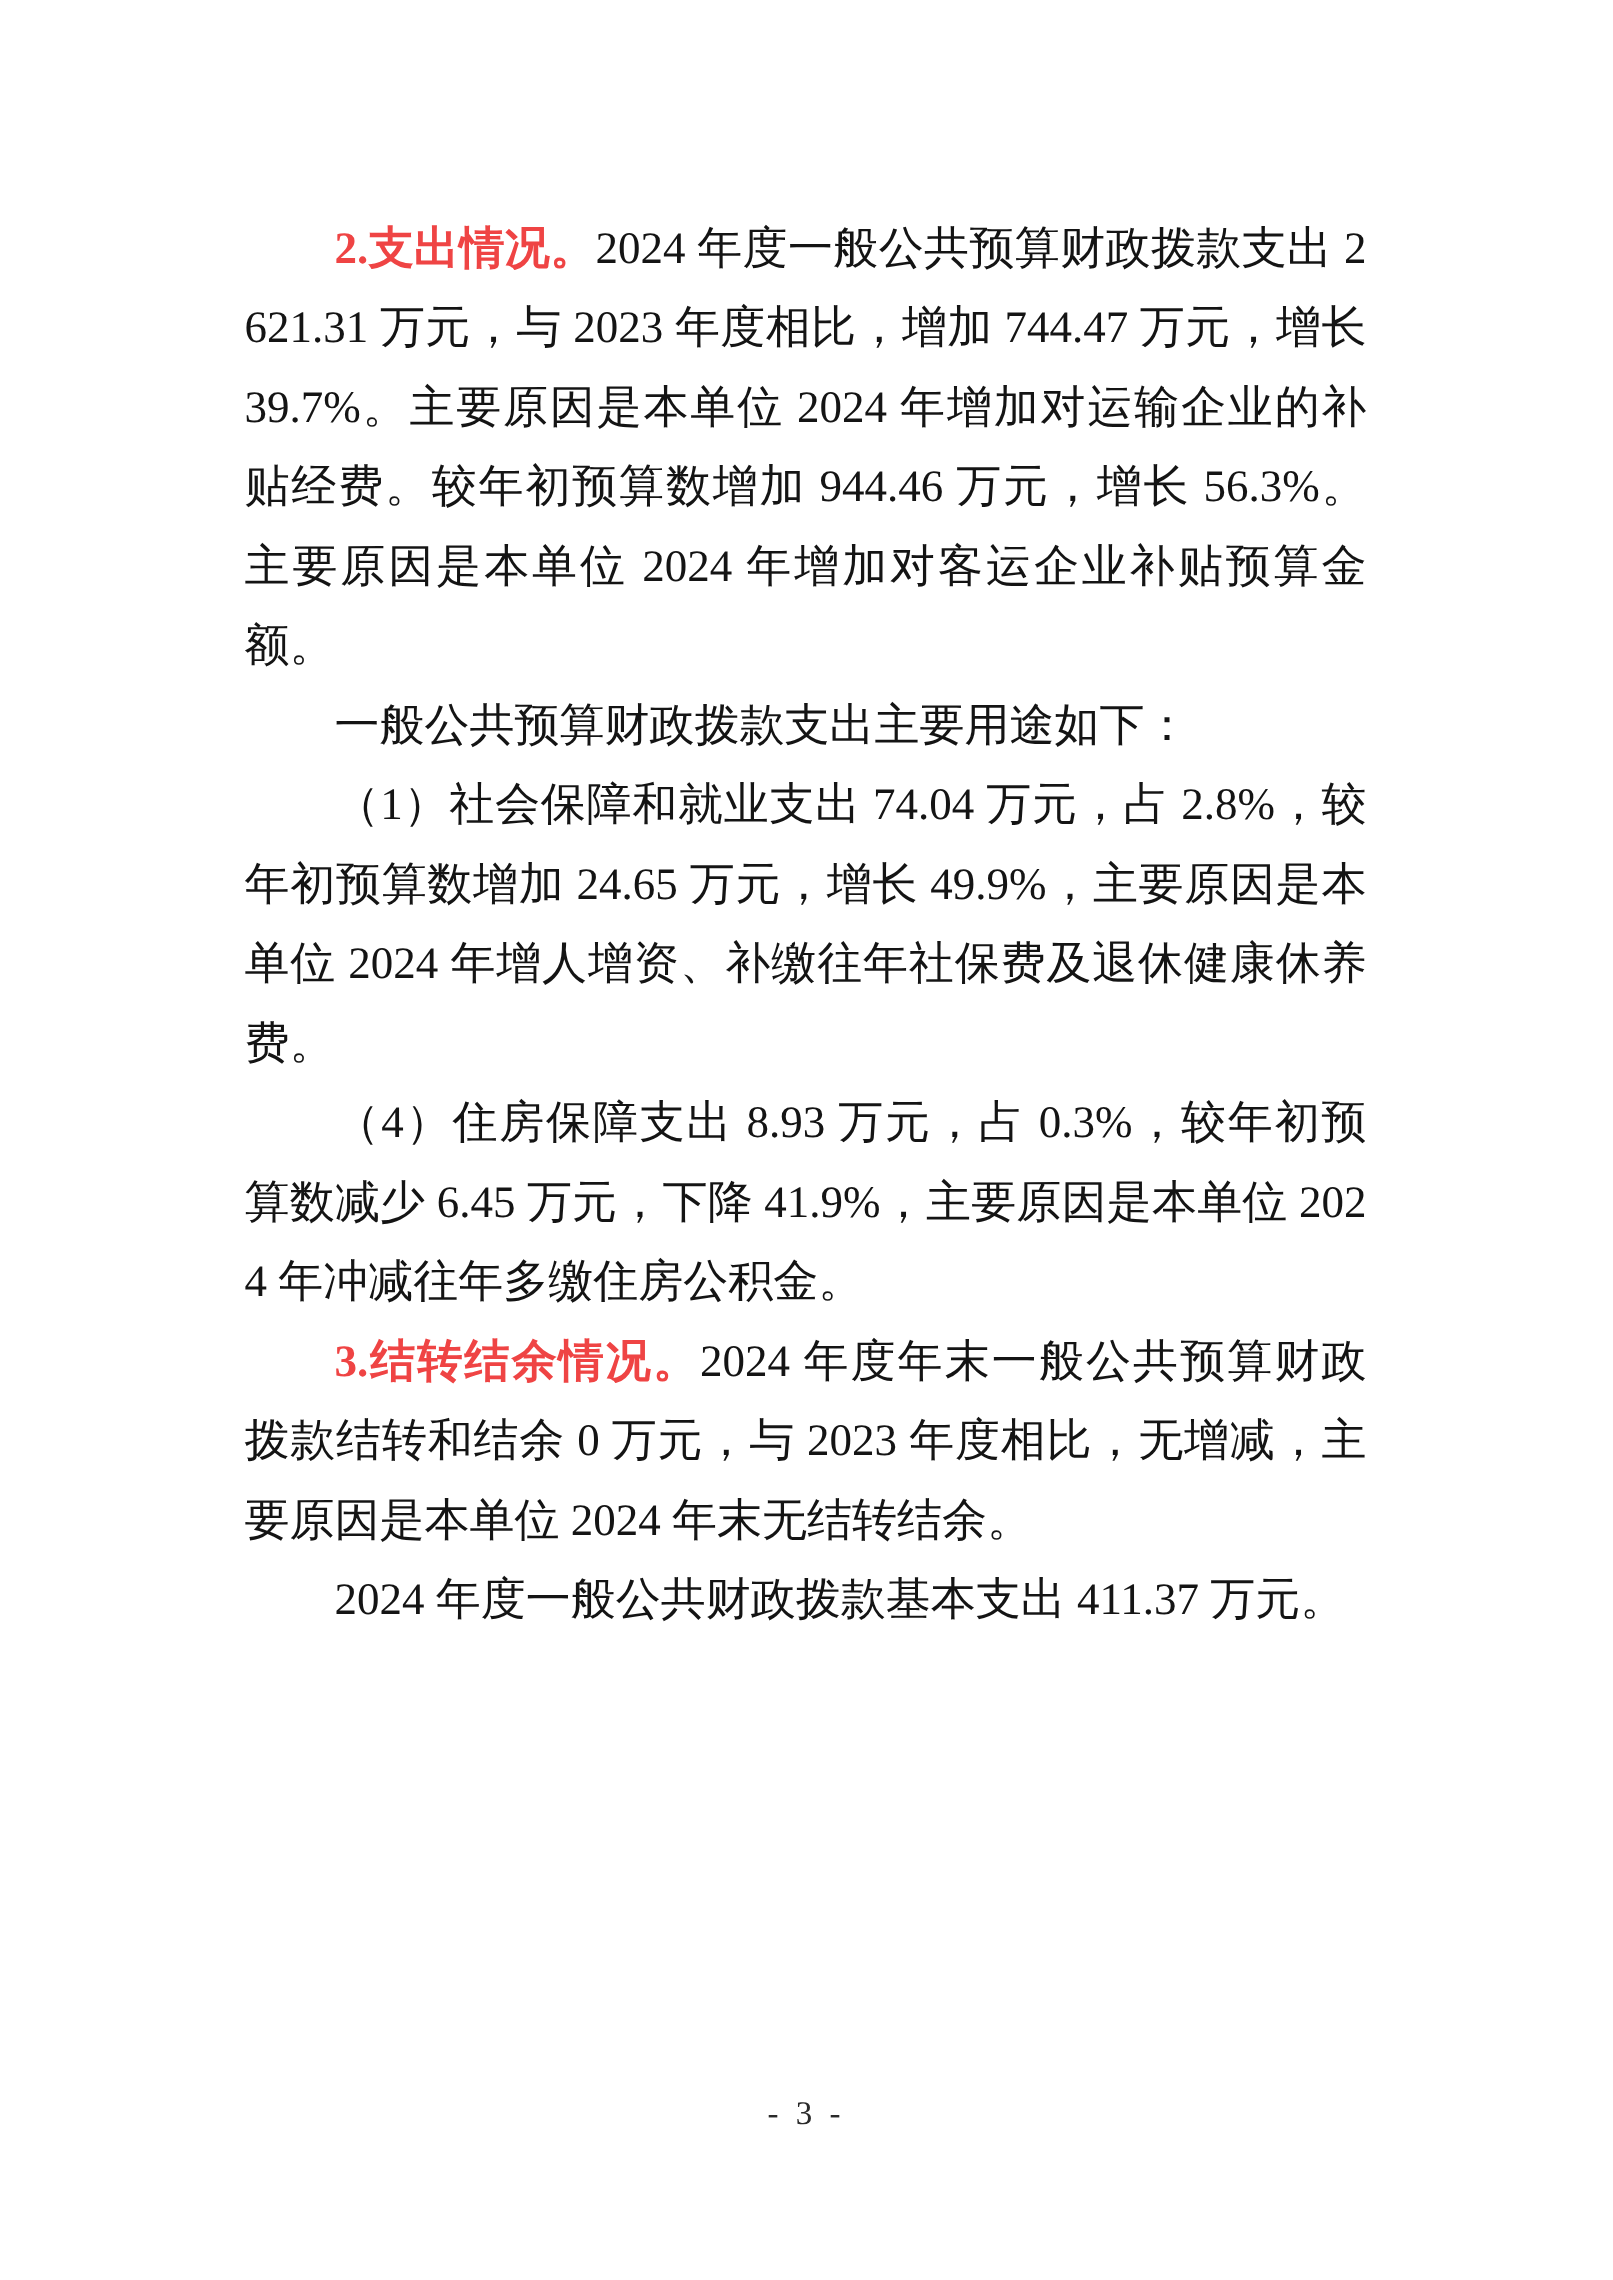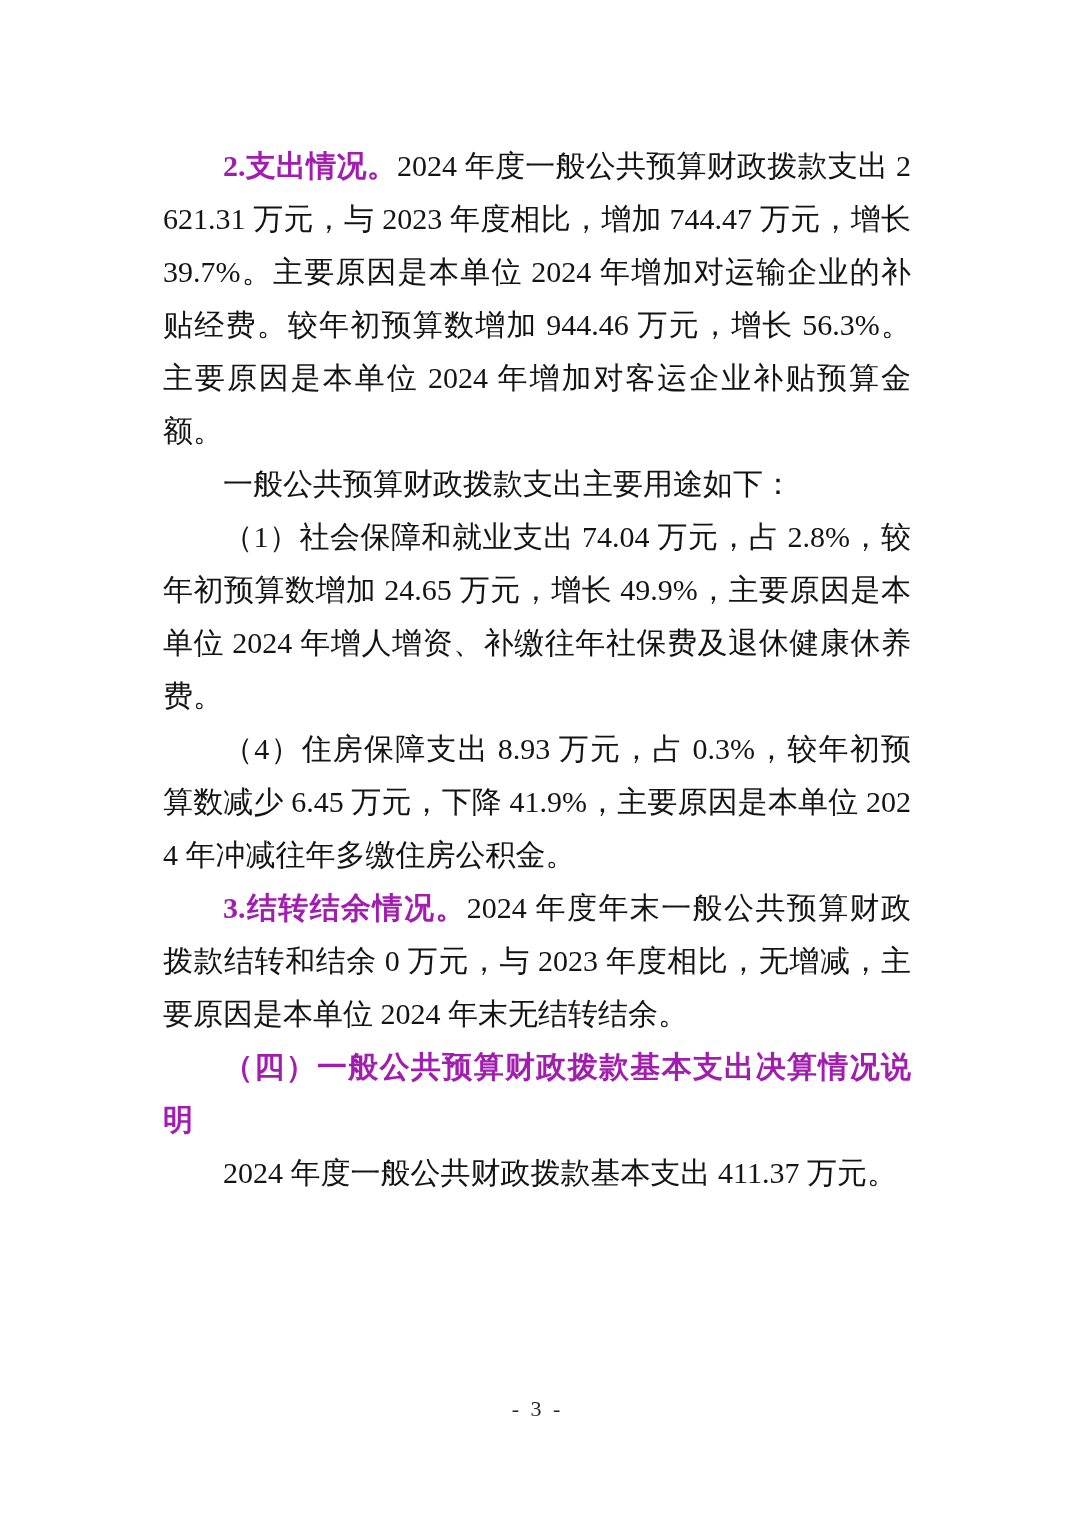--- a/index.html
+++ b/index.html
@@ -28,21 +28,21 @@
     line-height: 53px;
     color: #141414;
     text-align: justify;
     text-justify: inter-ideograph;
     text-indent: 2em;
     word-break: break-all;
     font-weight: normal;
   }
   .para .bold {
     font-weight: bold;
-    color: #a21caf;
+    color: #ef4444;
   }
   .footer {
     position: absolute;
     top: 1396px;
     left: 0;
     width: 100%;
     text-align: center;
     font-family: "Liberation Serif", "DejaVu Serif", serif;
     font-size: 22px;
     color: #2a2a2a;
@@ -52,17 +52,16 @@
 </head>
 <body>
 
 <div class="page">
   <div class="content">
       <p class="para"><span class="bold">2.支出情况。</span><span>2024 年度一般公共预算财政拨款支出 2621.31 万元，与 2023 年度相比，增加 744.47 万元，增长 39.7%。主要原因是本单位 2024 年增加对运输企业的补贴经费。较年初预算数增加 944.46 万元，增长 56.3%。主要原因是本单位 2024 年增加对客运企业补贴预算金额。</span></p>
       <p class="para"><span>一般公共预算财政拨款支出主要用途如下：</span></p>
       <p class="para"><span>（1）社会保障和就业支出 74.04 万元，占 2.8%，较年初预算数增加 24.65 万元，增长 49.9%，主要原因是本单位 2024 年增人增资、补缴往年社保费及退休健康休养费。</span></p>
       <p class="para"><span>（4）住房保障支出 8.93 万元，占 0.3%，较年初预算数减少 6.45 万元，下降 41.9%，主要原因是本单位 2024 年冲减往年多缴住房公积金。</span></p>
       <p class="para"><span class="bold">3.结转结余情况。</span><span>2024 年度年末一般公共预算财政拨款结转和结余 0 万元，与 2023 年度相比，无增减，主要原因是本单位 2024 年末无结转结余。</span></p>
-      <p class="para"><span class="bold">（四）一般公共预算财政拨款基本支出决算情况说明</span></p>
       <p class="para"><span>2024 年度一般公共财政拨款基本支出 411.37 万元。</span></p>
     </div>
   <div class="footer">- 3 -</div>
 </div>
 
 </body></html>

